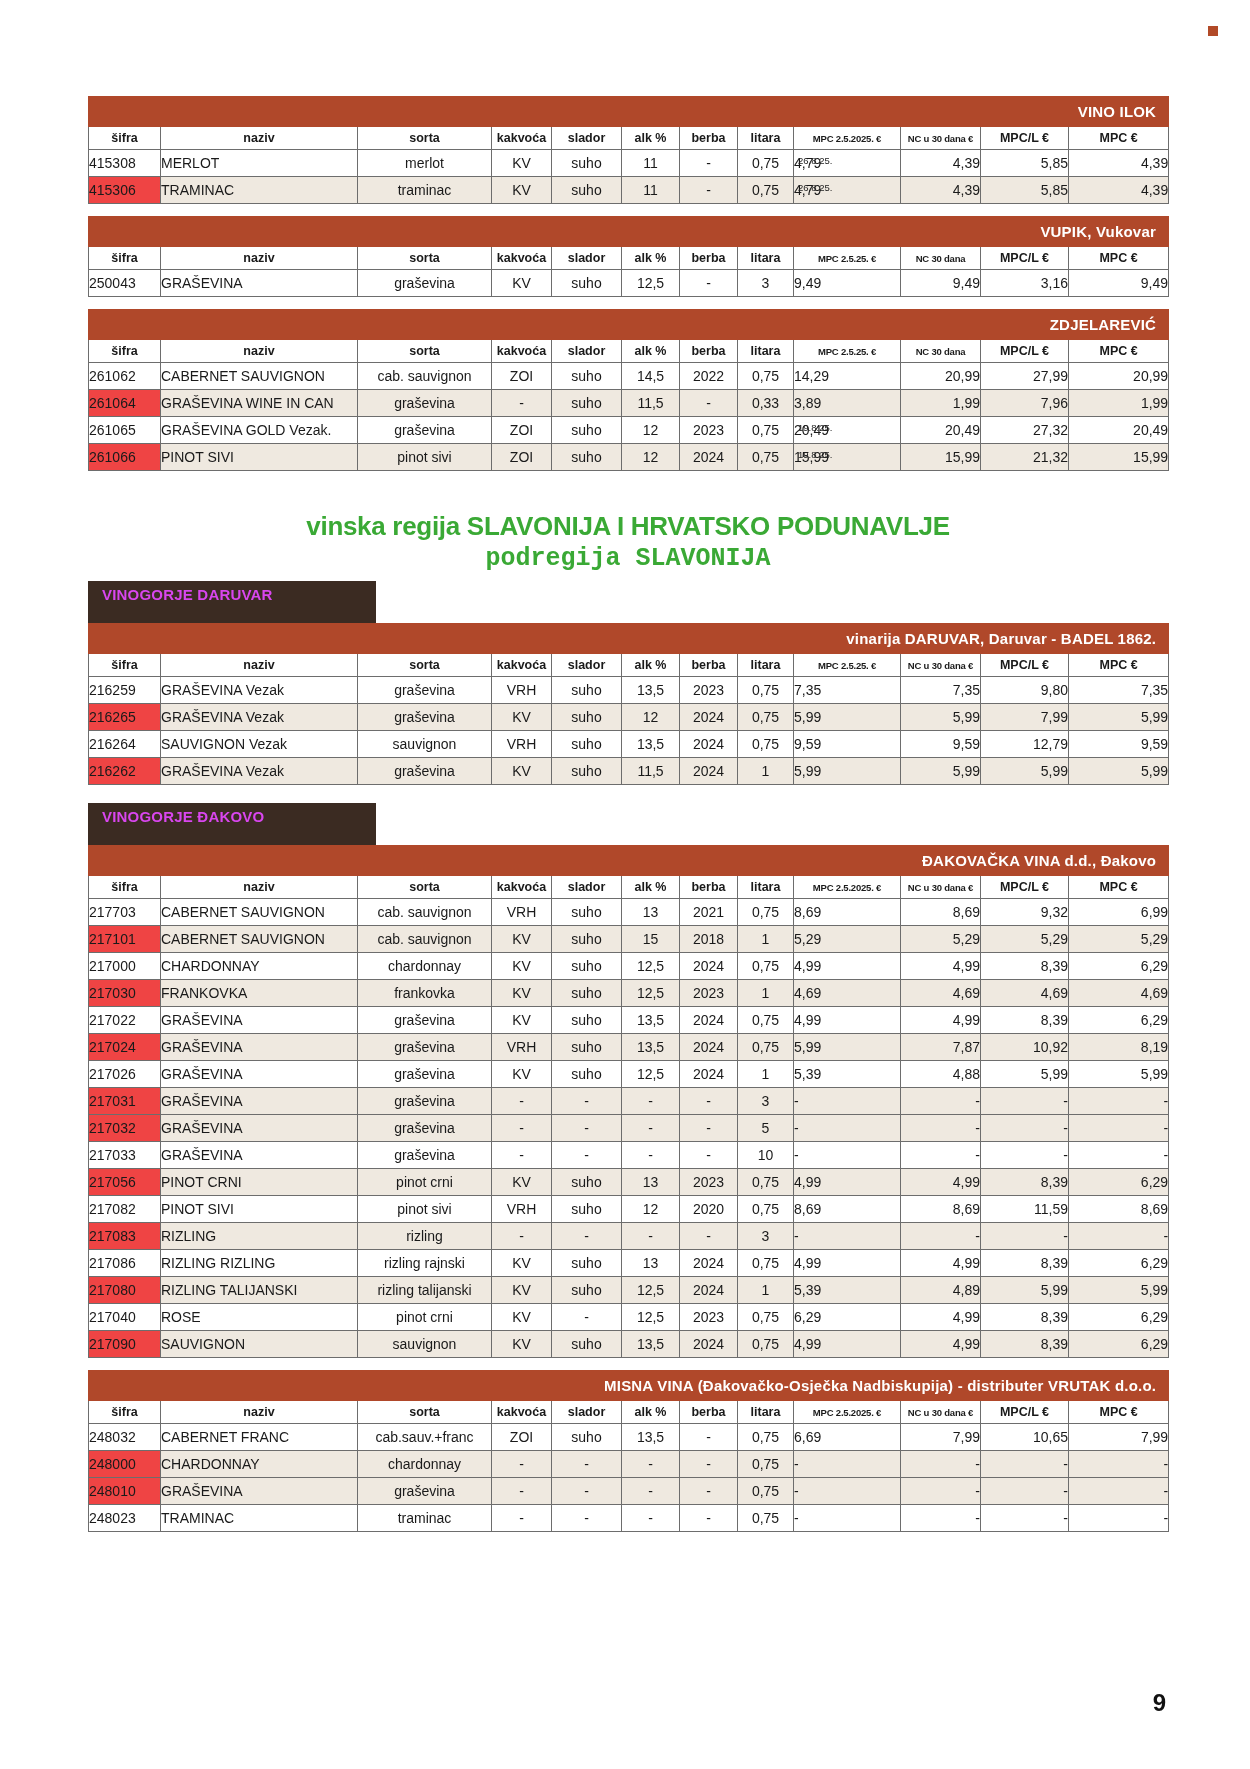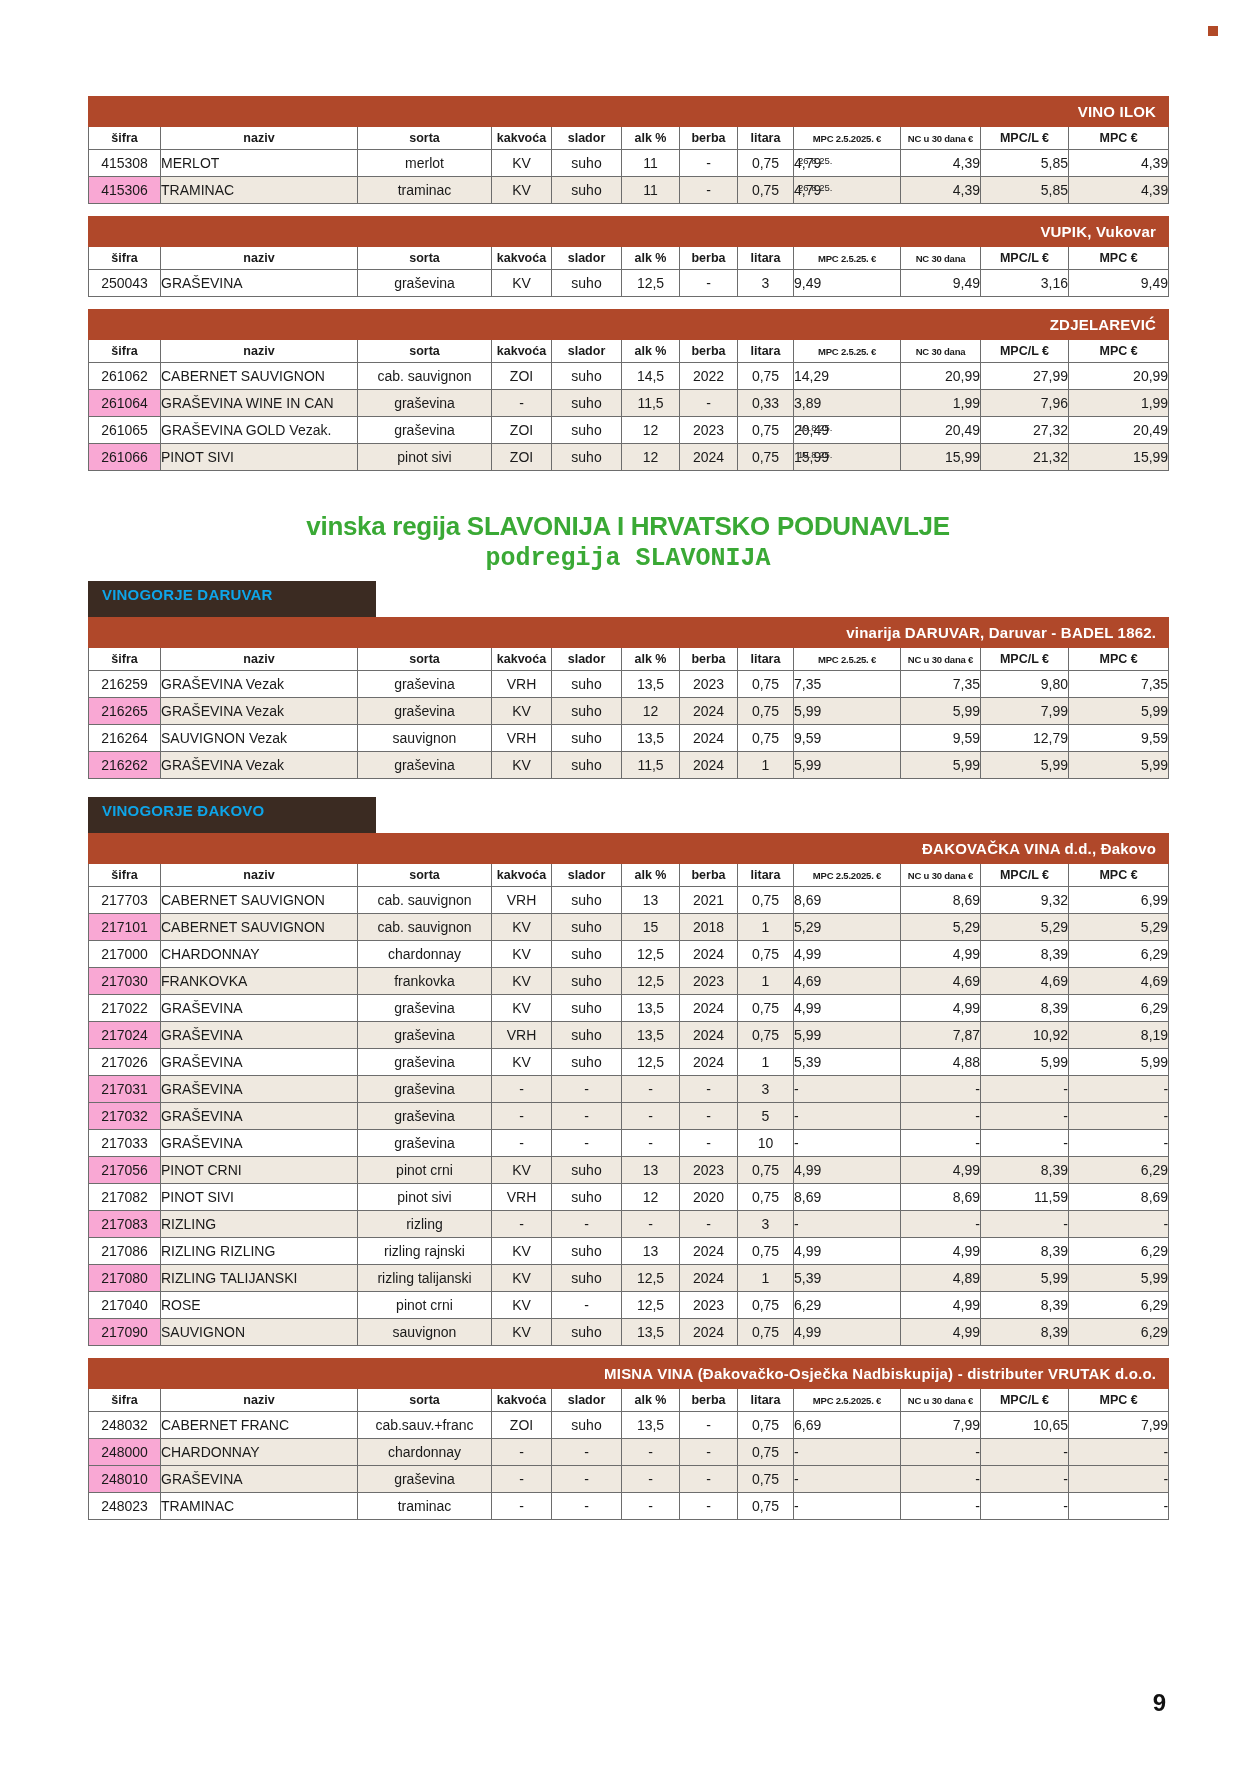--- a/index.html
+++ b/index.html
@@ -69,21 +69,20 @@
     font-size: 12.5px;
     font-weight: bold;
     color: #1a1a1a;
     height: 22px;
   }
   tr.headrow td.tiny {
     font-size: 9.5px;
     letter-spacing: -0.2px;
   }
   td.sifra {
-    text-align: center;
     background: #efe9e0;
     font-size: 14.5px;
   }
   td.naziv {
     text-align: left;
     padding-left: 8px;
     font-size: 14.5px;
   }
   td.ctr { text-align: center; font-size: 14px; }
   td.num { text-align: right; padding-right: 8px; font-size: 14.5px; }
@@ -94,21 +93,21 @@
     position: relative;
   }
   td.mpcdate .dt {
     position: absolute;
     left: 4px;
     top: 5px;
     font-size: 9.5px;
     color: #222;
   }
   tr.shade td { background: #efe9e0; }
-  tr.shade td.sifra { background: #f9a8d4; margin-left: 28px; }
+  tr.shade td.sifra { background: #ef4444; margin-left: 28px; }
 
   
   col.c-sifra   { width: 72px; }
   col.c-naziv   { width: 197px; }
   col.c-sorta   { width: 134px; }
   col.c-kak     { width: 60px; }
   col.c-slad    { width: 70px; }
   col.c-alk     { width: 58px; }
   col.c-berba   { width: 58px; }
   col.c-lit     { width: 56px; }
@@ -136,24 +135,24 @@
     font-weight: bold;
     color: #3aa935;
     margin-top: 2px;
     font-family: Liberation Mono, monospace;
   }
 
   
   .vinogorje {
     width: 288px;
     background: #3b2b22;
-    color: #0ea5e9;
+    color: #d946ef;
     font-weight: bold;
     font-size: 15px;
-    padding: 5px 0 14px 14px;
+    padding: 5px 0 20px 14px;
     box-sizing: border-box;
     letter-spacing: .2px;
   }
 
   .pageno {
     position: absolute;
     right: 84px;
     bottom: 52px;
     font-size: 24px;
     font-weight: bold;

